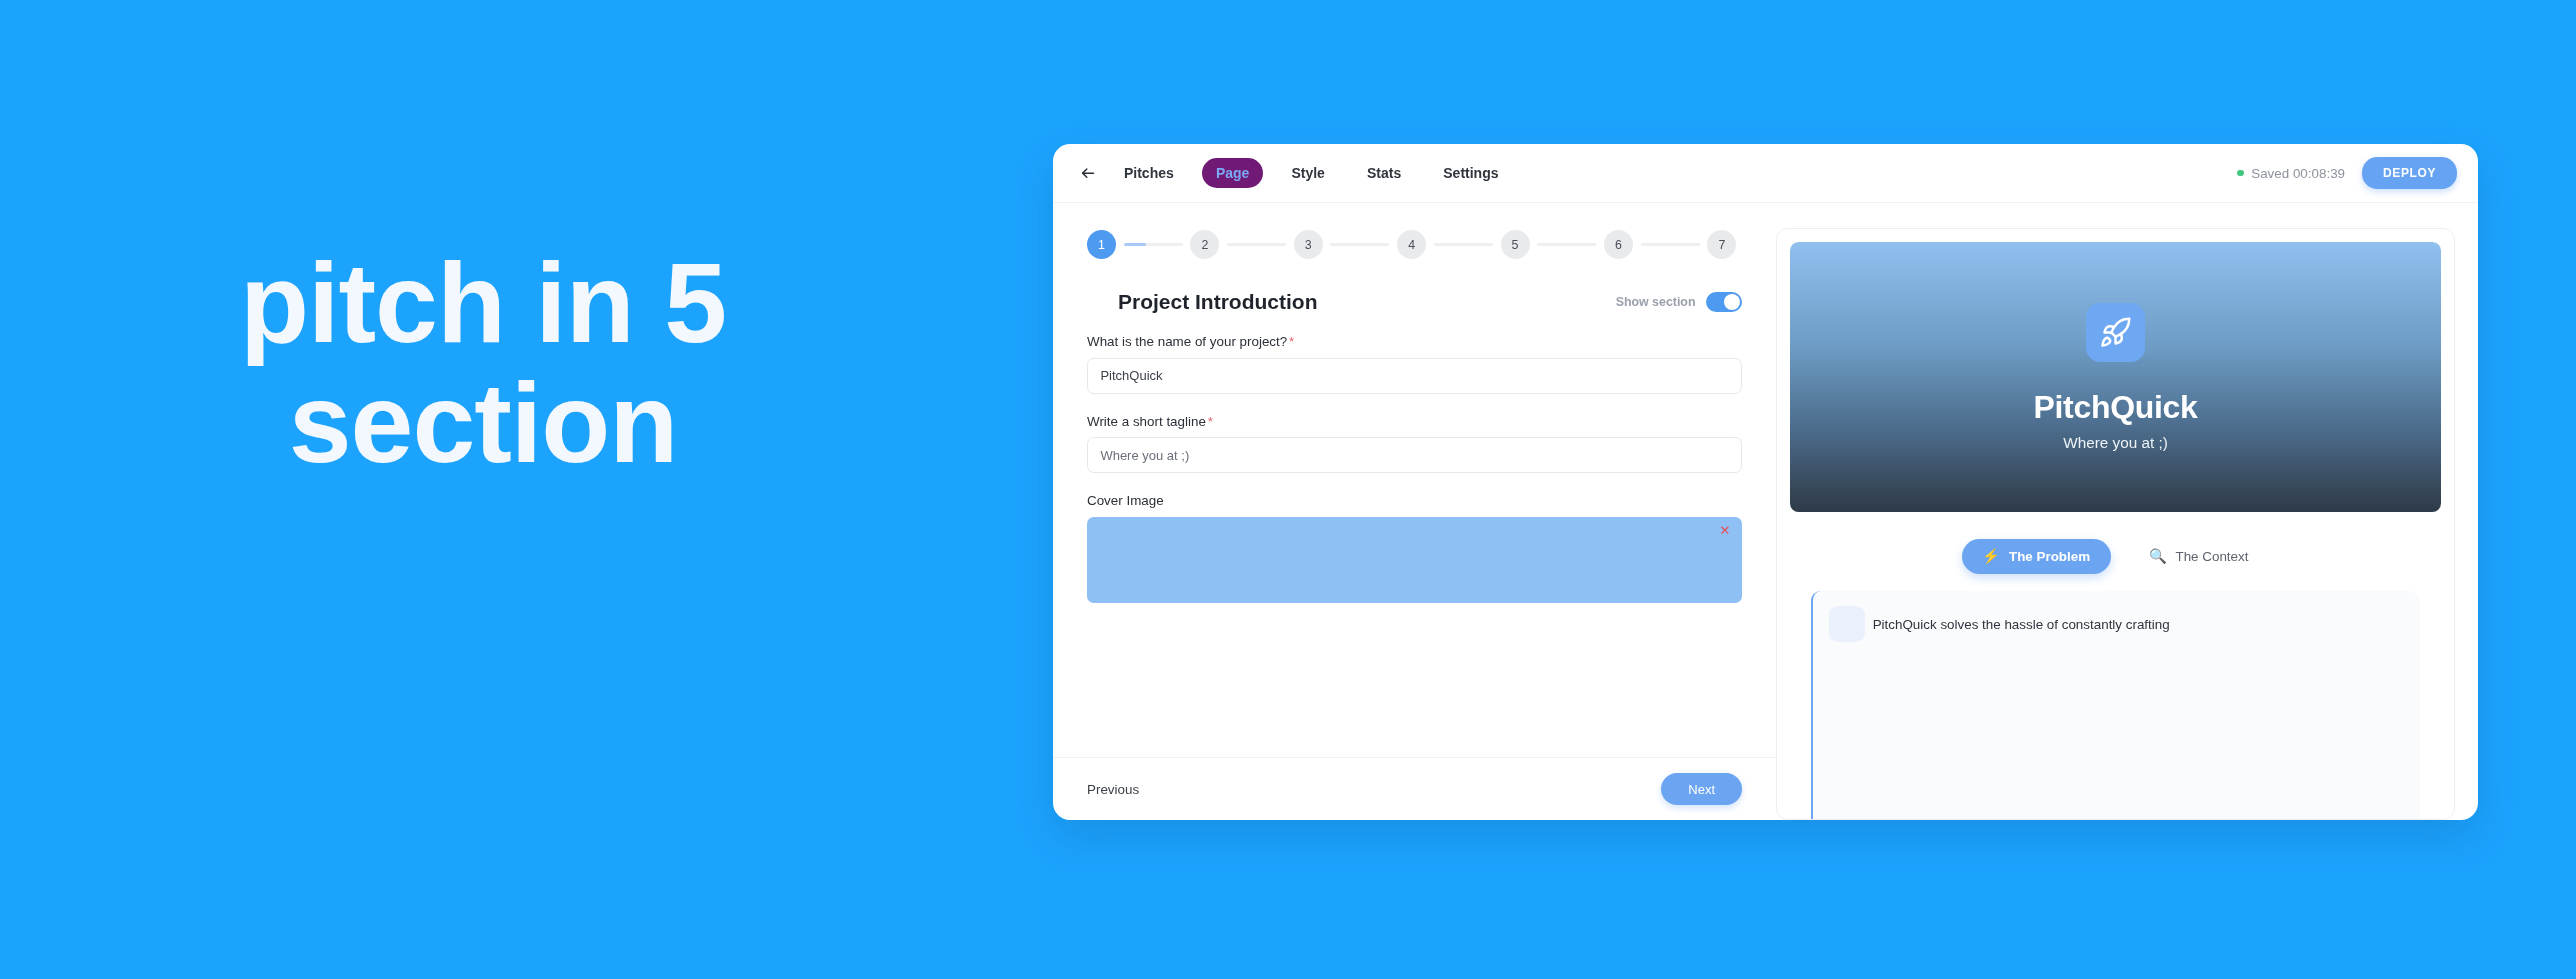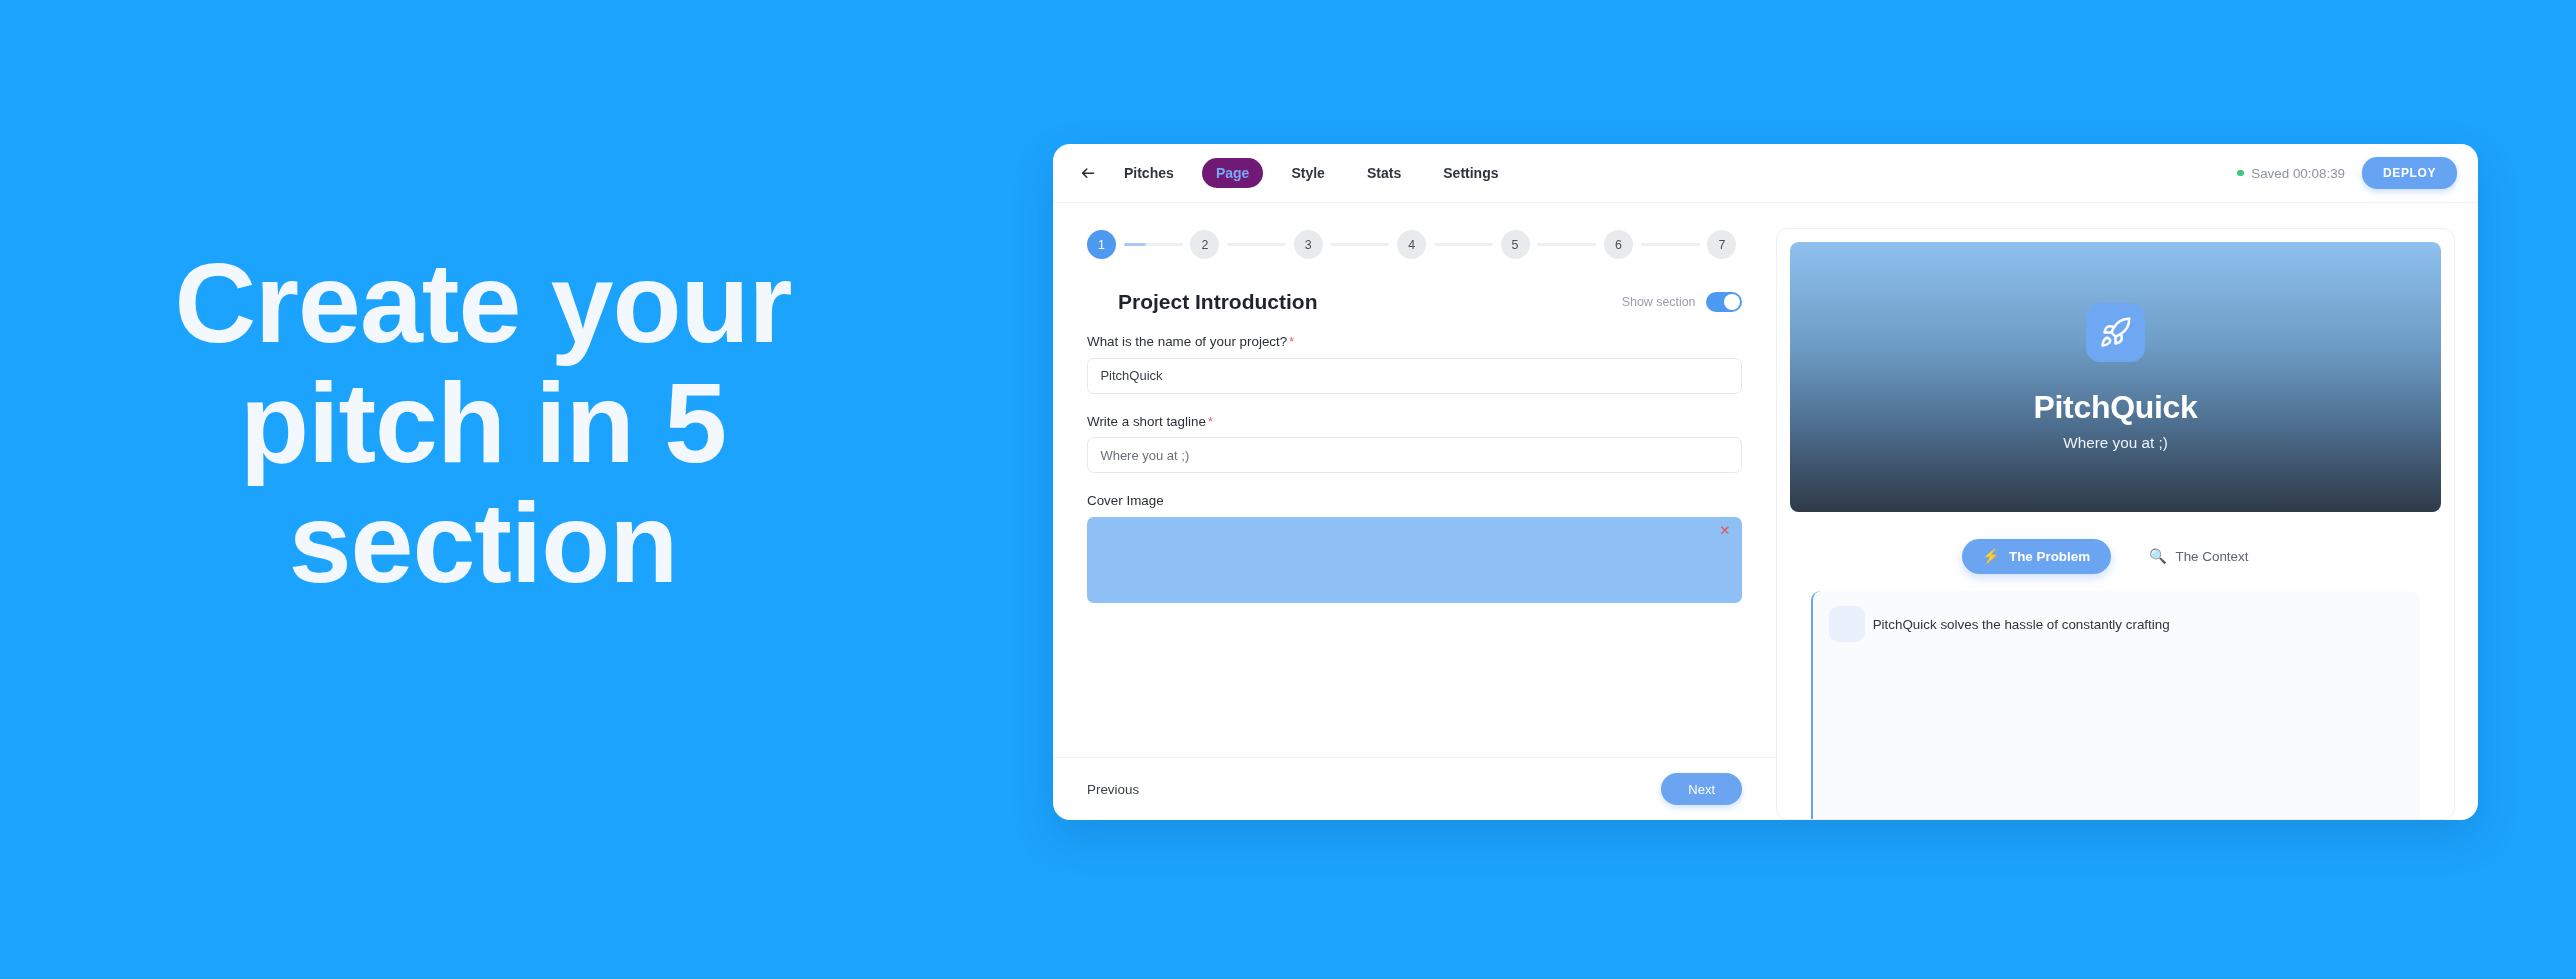--- a/index.html
+++ b/index.html
@@ -145,21 +145,21 @@
     display: flex; align-items: center;
     margin-top: 31px;
     margin-left: 31px;
   }
   #section-title {
     font-size: 21px;
     font-weight: 700;
     color: #1f232b;
   }
   #section-head .grow { flex: 1 1 auto; }
-  #show-section-label { font-size: 12.4px; color: #9aa0ab; margin-right: 10.5px; }
+  #show-section-label { font-size: 12.4px; color: #9aa0ab; margin-right: 10.5px; font-weight: bold; }
   #show-section-toggle {
     width: 36px; height: 20px;
     border-radius: 10.5px;
     background: #4E9AF1;
     position: relative;
     cursor: pointer;
     flex: 0 0 36px;
   }
   #show-section-toggle .knob {
     position: absolute;
@@ -324,21 +324,20 @@
     font-size: 13.4px;
     line-height: 1.55;
     color: #2f343d;
     padding-top: 9.6px;
   }
 </style>
 </head>
 <body style="background: rgb(28, 163, 254);">
 
 <div id="headline">
-  <span class="hl-line">Create your</span>
   <span class="hl-line">pitch in 5</span>
   <span class="hl-line">section</span>
 </div>
 
 <div id="app-window">
 
   <div id="topbar">
     <div class="back-arrow">
       <svg viewBox="0 0 24 24" fill="none" stroke="currentColor" stroke-width="2.2" stroke-linecap="round" stroke-linejoin="round">
         <line x1="20" y1="12" x2="4" y2="12"></line>

